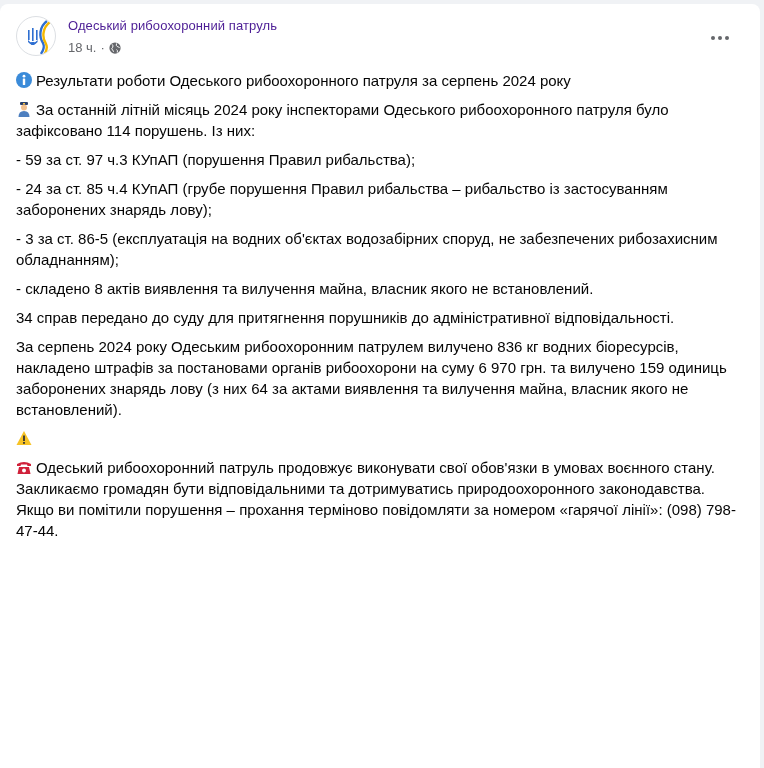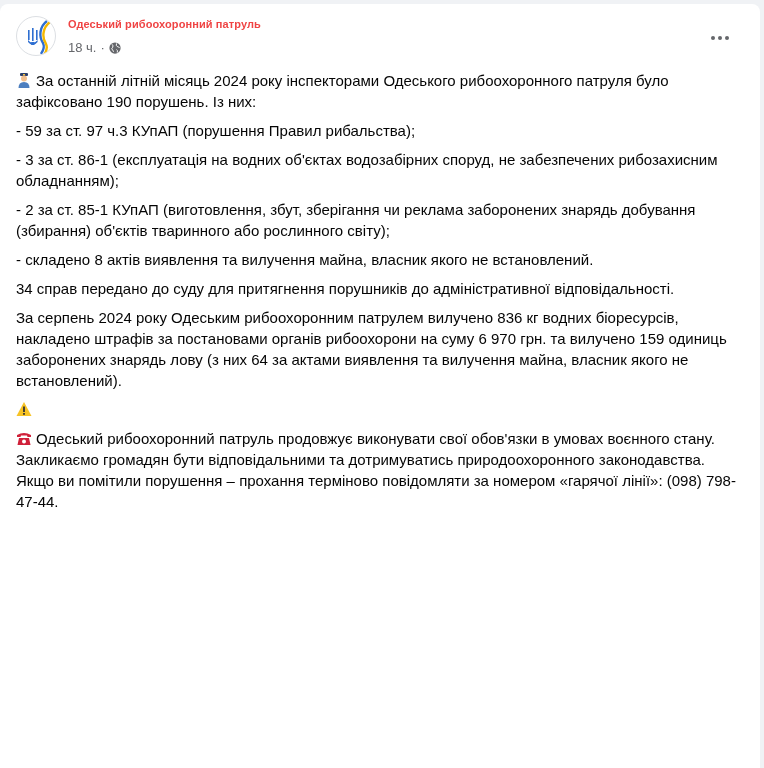--- a/index.html
+++ b/index.html
@@ -8,22 +8,22 @@
   .card {
     position: absolute; left: 0; top: 4px; width: 760px; height: 780px;
     background: #ffffff; border-radius: 8px;
   }
   .header { position: absolute; left: 16px; top: 12px; height: 44px; width: 730px; }
   .avatar {
     position: absolute; left: 0; top: 0; width: 40px; height: 40px; border-radius: 50%;
     border: 1px solid #dcdfe3; background: #fff; overflow: hidden;
   }
   .page-name {
-    position: absolute; left: 52px; top: 2px; font-size: 11px; font-weight: 700;
-    color: #ef4444; letter-spacing: 0.1px; cursor: pointer;
+    position: absolute; left: 52px; top: 2px; font-size: 13px; font-weight: 400;
+    color: #4c1d95; letter-spacing: 0.1px; cursor: pointer;
   }
   .meta { position: absolute; left: 52px; top: 24px; font-size: 13px; color: #65676b; display: flex; align-items: center; }
   .meta .dot { margin: 0 4px; }
   .globe { width: 12px; height: 12px; display: inline-block; }
   .more {
     position: absolute; right: 8px; top: 4px; width: 36px; height: 36px; border-radius: 50%;
     display: flex; align-items: center; justify-content: center; cursor: pointer;
   }
   .more span { width: 4px; height: 4px; background: #65676b; border-radius: 50%; margin: 0 1.5px; display: inline-block; }
   .body-text {
@@ -63,29 +63,36 @@
     <div class="more">
       <span></span>
         <span></span>
         <span></span>
     </div>
   </div>
 
   <div class="body-text">
     <p>
       <svg class="emoji" viewBox="0 0 16 16">
+        <circle cx="8" cy="8" r="8" fill="#3b8bd9"></circle>
+        <circle cx="8" cy="4.2" r="1.4" fill="#fff"></circle>
+        <rect x="6.8" y="6.5" width="2.4" height="6.5" rx="0.6" fill="#fff"></rect>
+      </svg><span>Результати роботи Одеського рибоохоронного патруля за серпень 2024 року</span>
+    </p>
+    <p>
+      <svg class="emoji" viewBox="0 0 16 16">
         <rect x="4" y="1" width="8" height="3" rx="1" fill="#2b3f6b"></rect>
         <rect x="7" y="2" width="2" height="1.4" fill="#f5c542"></rect>
         <circle cx="8" cy="6.5" r="3" fill="#f2c08f"></circle>
         <path d="M2.5 16 Q2.5 10 8 10 Q13.5 10 13.5 16 Z" fill="#4d7fbf"></path>
-      </svg><span>За останній літній місяць 2024 року інспекторами Одеського рибоохоронного патруля було зафіксовано 190 порушень. Із них:</span>
+      </svg><span>За останній літній місяць 2024 року інспекторами Одеського рибоохоронного патруля було зафіксовано 114 порушень. Із них:</span>
     </p>
     <p>- 59 за ст. 97 ч.3 КУпАП (порушення Правил рибальства);</p>
-    <p>- 3 за ст. 86-1 (експлуатація на водних об'єктах водозабірних споруд, не забезпечених рибозахисним обладнанням);</p>
-    <p>- 2 за ст. 85-1 КУпАП (виготовлення, збут, зберігання чи реклама заборонених знарядь добування (збирання) об'єктів тваринного або рослинного світу);</p>
+    <p>- 24 за ст. 85 ч.4 КУпАП (грубе порушення Правил рибальства – рибальство із застосуванням заборонених знарядь лову);</p>
+    <p>- 3 за ст. 86-5 (експлуатація на водних об'єктах водозабірних споруд, не забезпечених рибозахисним обладнанням);</p>
     <p>- складено 8 актів виявлення та вилучення майна, власник якого не встановлений.</p>
     <p>34 справ передано до суду для притягнення порушників до адміністративної відповідальності.</p>
     <p>За серпень 2024 року Одеським рибоохоронним патрулем вилучено 836 кг водних біоресурсів, накладено штрафів за постановами органів рибоохорони на суму 6 970 грн. та вилучено 159 одиниць заборонених знарядь лову (з них 64 за актами виявлення та вилучення майна, власник якого не встановлений).</p>
     <p>
       <svg class="emoji" viewBox="0 0 16 16">
         <path d="M8 1 L15.5 15 L0.5 15 Z" fill="#f7c325"></path>
         <rect x="7.1" y="5.5" width="1.8" height="5.5" fill="#333"></rect>
         <rect x="7.1" y="12" width="1.8" height="1.8" fill="#333"></rect>
       </svg>
     </p>

